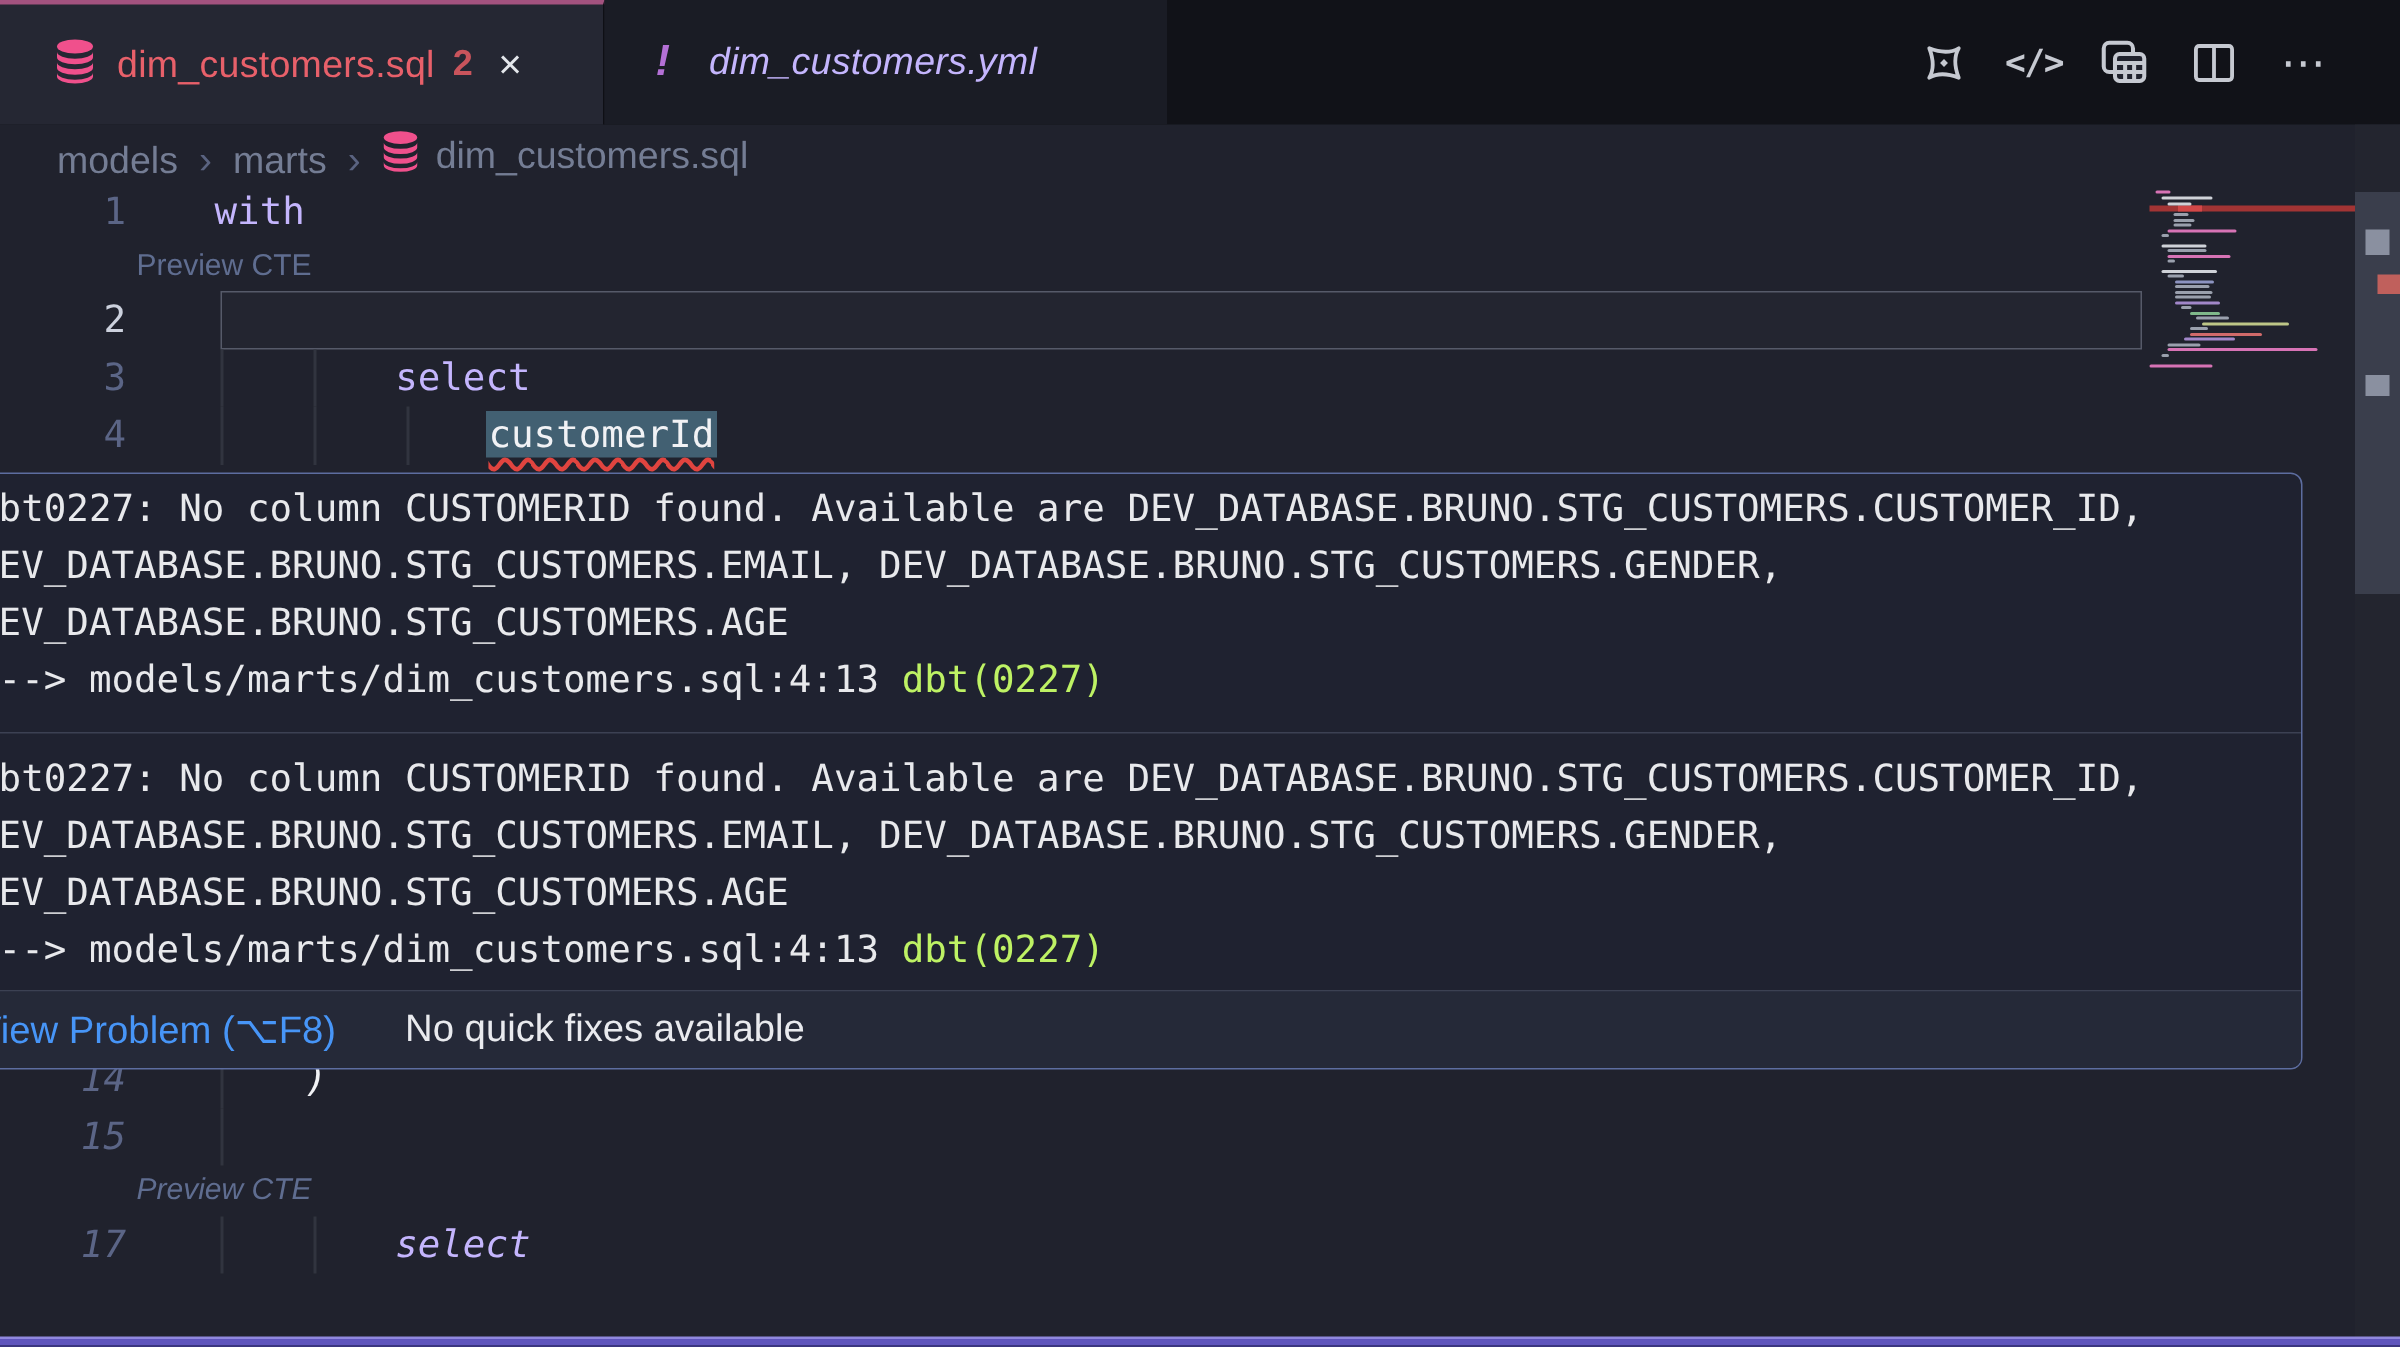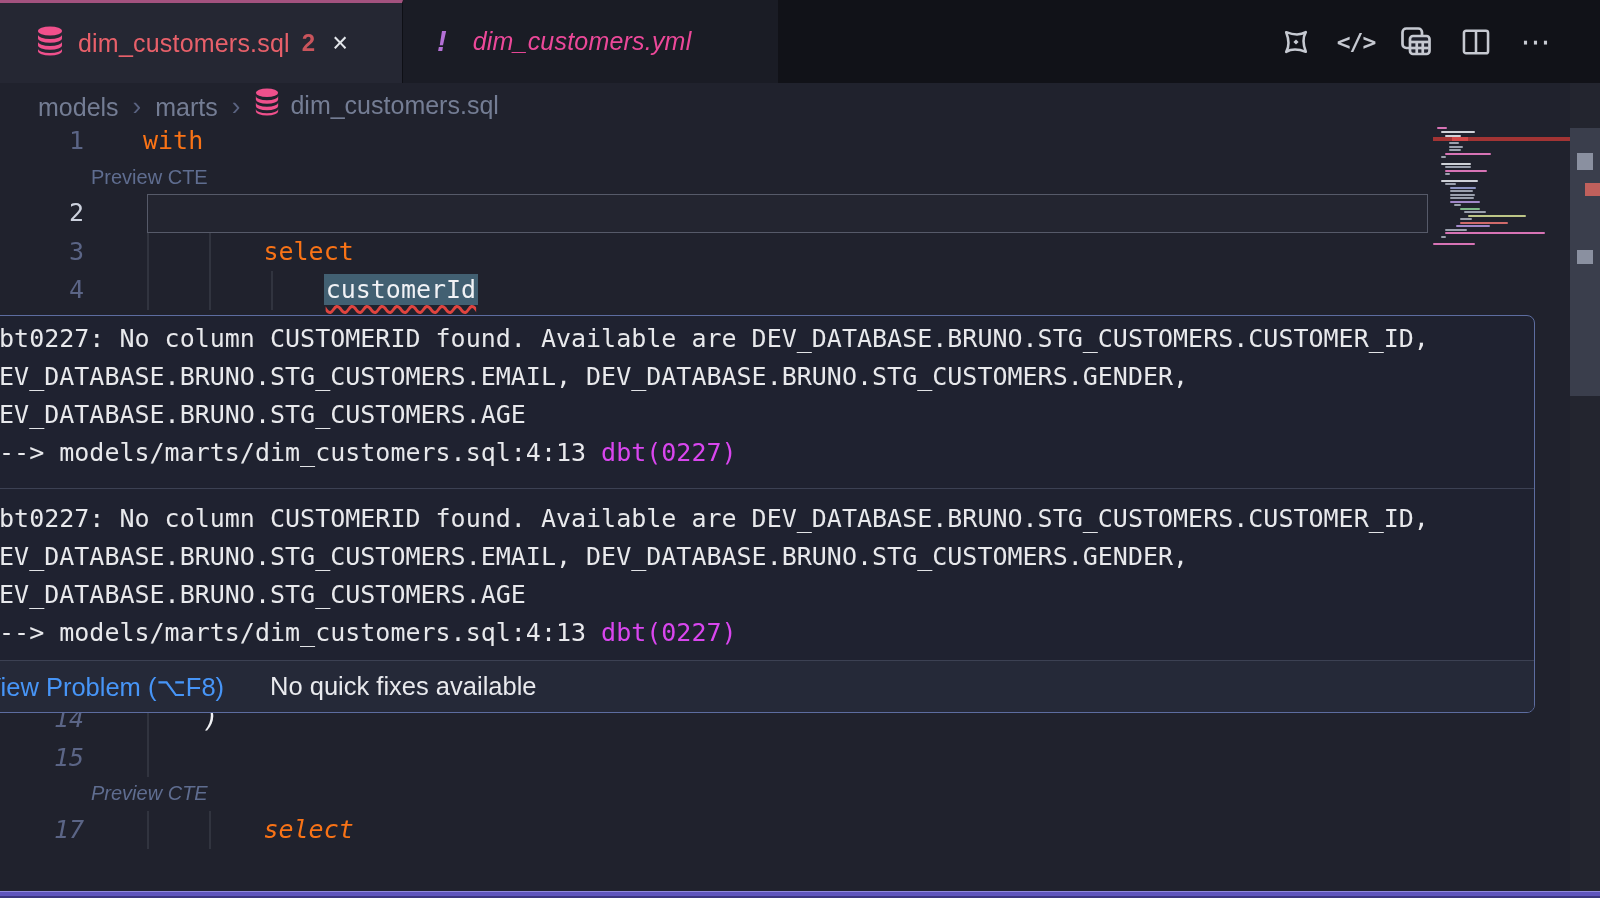--- a/index.html
+++ b/index.html
@@ -10,42 +10,42 @@
   
   .tabbar { position:absolute; left:0; top:0; width:1600px; height:83px; background:#111218; display:flex; }
   .tab { height:83px; display:flex; align-items:center; position:relative; }
   .tab.active { width:403px; background:#252733; border-top:3.5px solid #a3527f; border-right:1px solid #0e0f15; padding-left:36px; }
   .tab.preview { width:375px; background:#1a1c25; padding-left:34px; }
   .tab-title { font-size:25px; letter-spacing:.2px; }
   .tab.active .tab-title { color:#e8606a; margin-left:14px; font-weight:500; }
   .tab-badge { color:#c9545c; font-size:24px; font-weight:600; margin-left:12px; }
   .tab-close { color:#e4e7ec; font-size:27px; margin-left:17px; cursor:pointer; }
   .warn-glyph { color:#b470d6; font-size:29px; font-weight:700; font-style:italic; }
-  .tab.preview .tab-title { color:#ec4899; font-style:italic; margin-left:26px; }
+  .tab.preview .tab-title { color:#c4b5fd; font-style:italic; margin-left:26px; }
 
   .toolbar { position:absolute; right:46px; top:0; height:83px; display:flex; align-items:center; gap:24px; }
   .tool { width:36px; height:36px; display:flex; align-items:center; justify-content:center; color:#c6c9d1; }
   .tool svg { stroke:#c6c9d1; fill:none; stroke-width:1.8; }
   .tool.txt { font-family:"DejaVu Sans Mono", monospace; font-size:23px; font-weight:600; letter-spacing:-1px; }
   .tool.more { font-size:30px; letter-spacing:1px; }
 
   
   .breadcrumbs { position:absolute; left:38px; top:83px; height:39px; display:flex; align-items:flex-end; gap:12px;
                  color:#747d94; font-size:25px; }
   .crumb-sep { color:#5a6380; font-size:26px; margin:0 2px; }
   .crumb-file { display:flex; align-items:center; gap:10px; }
 
   
   .codeblock { position:absolute; left:0; width:1433px; font-family:"DejaVu Sans Mono", monospace; font-size:25px; }
   .row { position:relative; height:38.5px; line-height:38.5px; display:flex; white-space:pre; }
   .row.lens-row { height:33.5px; line-height:33.5px; }
   .gutter { width:84px; text-align:right; color:#5b6586; flex:none; }
   .row.cur .gutter { color:#ccd1dd; }
   .content { margin-left:59px; color:#f1f2f5; position:relative; z-index:2; }
-  .kw { color:#f97316; }
+  .kw { color:#c4b5fd; }
   .lens { margin-left:91px; color:#5f6d90; font-family:"Liberation Sans", sans-serif; font-size:20px; font-weight:500; z-index:2; position:relative;}
   .guide { position:absolute; top:0; bottom:0; width:1.5px; background:#31343f; z-index:1; }
   .curline-box { position:absolute; left:147px; right:5px; top:0; bottom:0;
                  border:1.5px solid #565a69; background:rgba(255,255,255,0.015); z-index:0; }
   .cursor-wrap { display:inline-block; border:2.5px solid #d3d6dd; background:#14151c; line-height:31px;
                  padding:0 2px; margin:0 -2px 0 1px; vertical-align:-1px; }
   .err-word { background:#426072; padding:1px 2px;
               text-decoration:underline wavy #e0443f 2.5px; text-underline-offset:7px; }
 
   
@@ -57,21 +57,21 @@
   .scroll-thumb { position:absolute; left:0; top:45px; width:30px; height:268px; background:#3a3e4c; }
   .omark { position:absolute; }
 
   
   .hover-popup { position:absolute; left:-17px; top:315px; width:1552px; height:398px;
                  background:#1f2230; border:1.5px solid #5d6da0; border-radius:8px; z-index:10;
                  display:flex; flex-direction:column; }
   .msg { font-family:"DejaVu Sans Mono", monospace; font-size:25px; line-height:38px; color:#e8e9ec; white-space:pre; }
   .msg.first { padding:4px 0 16px 0; }
   .msg.second { border-top:1.5px solid #3c4153; padding:11px 0 8px 0; }
-  .msg-dim { color:#d946ef; }
+  .msg-dim { color:#bef264; }
   .hover-status { border-top:1.5px solid #3c4153; background:#252938; flex:1;
                   display:flex; align-items:center; border-radius:0 0 7px 7px; font-size:25.5px; }
   .hover-link { color:#4795f7; cursor:pointer; }
   .hover-nofix { color:#e9eaee; margin-left:46px; }
 
   
   .bottom-bar { position:absolute; left:0; top:891px; width:1600px; height:7px;
                 background:linear-gradient(#9088dd 0 1.5px, #5f55bd 1.5px 5.5px, #3b3680 5.5px 100%); }
 
   .dbicon { display:inline-block; }

